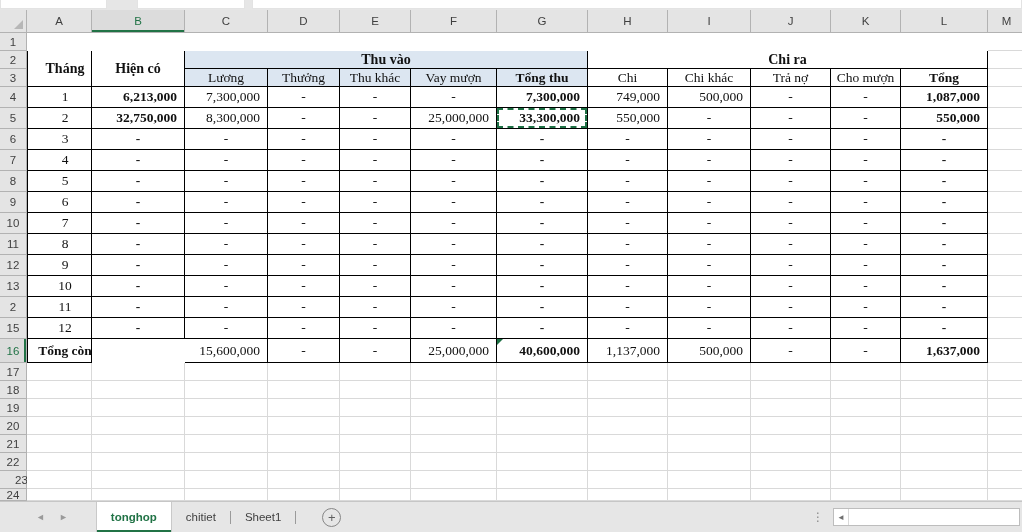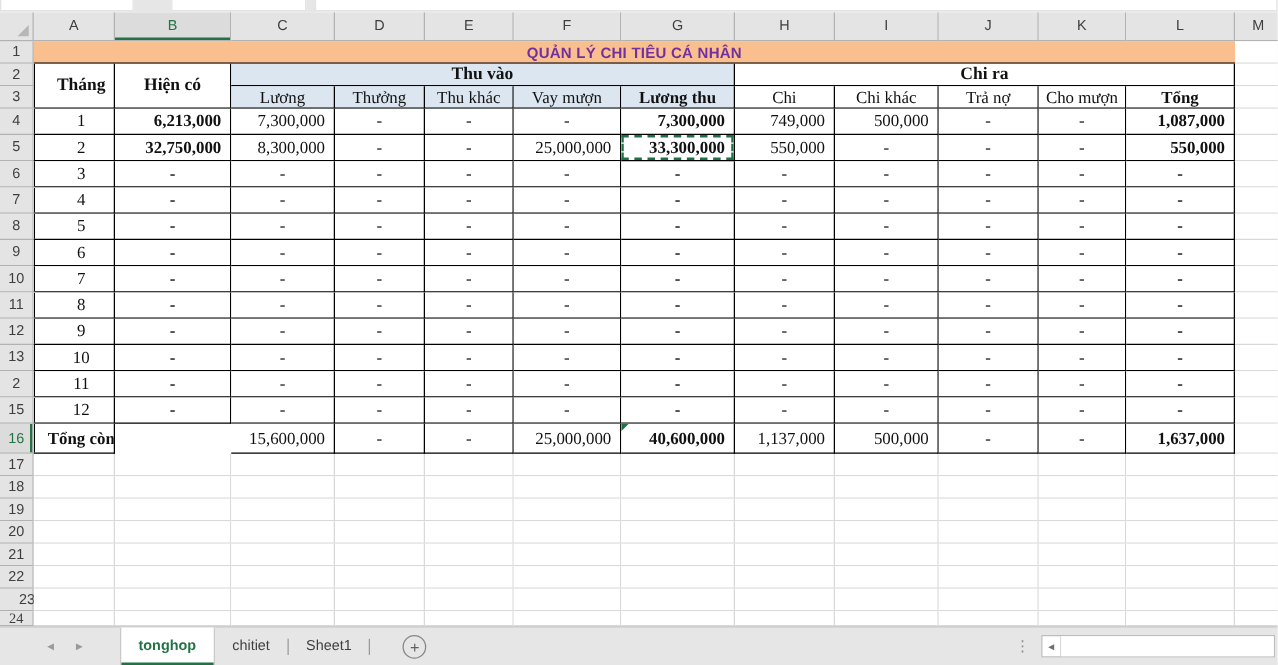--- a/index.html
+++ b/index.html
@@ -81,21 +81,20 @@
   <div class="fbar">
     <div class="box fb-name"></div>
     <div class="box fb-fx"></div>
     <div class="box fb-input"></div>
   </div>
 
   <div class="grid" id="grid">
     <div class="ch corner" style="grid-area:1/1">
       <span class="tri"></span>
     </div>
-    <div class="cell title" style="grid-area:2/2/3/14">QUẢN LÝ CHI TIÊU CÁ NHÂN</div>
     <div class="cell tz hc bl" style="grid-area:3/2/5/3">Tháng</div>
     <div class="cell tz hc" style="grid-area:3/3/5/4">Hiện có</div>
     <div class="cell tz hc blue" style="grid-area:3/4/4/9">Thu vào</div>
     <div class="cell tz hc" style="grid-area:3/9/4/14">Chi ra</div>
   <div class="ch" style="grid-area: 1 / 2;">A</div>
       <div class="ch ch-active" style="grid-area: 1 / 3;">B</div>
       <div class="ch" style="grid-area: 1 / 4;">C</div>
       <div class="ch" style="grid-area: 1 / 5;">D</div>
       <div class="ch" style="grid-area: 1 / 6;">E</div>
       <div class="ch" style="grid-area: 1 / 7;">F</div>
@@ -122,21 +121,21 @@
       <div class="rh" style="grid-area: 15 / 1;">2</div>
       <div class="rh" style="grid-area: 16 / 1;">15</div>
       <div class="rh rh-active" style="grid-area: 17 / 1;">16</div>
       <div class="rh" style="grid-area: 18 / 1;">17</div>
       <div class="rh" style="grid-area: 19 / 1;">18</div>
       <div class="rh" style="grid-area: 20 / 1;">19</div>
       <div class="rh" style="grid-area: 21 / 1;">20</div>
       <div class="rh" style="grid-area: 22 / 1;">21</div>
       <div class="rh" style="grid-area: 23 / 1;">22</div>
       <div class="rh" style="grid-area: 24 / 1; padding-left: 17px;">23</div>
-      <div class="rh" style="grid-area: 25 / 1; font-family: Liberation Serif, serif;">24</div>
+      <div class="rh" style="grid-area: 25 / 1;">24</div>
       <div class="cell empty" style="grid-area: 2 / 14;"></div>
       <div class="cell empty" style="grid-area: 3 / 14;"></div>
       <div class="cell empty" style="grid-area: 4 / 14;"></div>
       <div class="cell empty" style="grid-area: 5 / 14;"></div>
       <div class="cell empty" style="grid-area: 6 / 14;"></div>
       <div class="cell empty" style="grid-area: 7 / 14;"></div>
       <div class="cell empty" style="grid-area: 8 / 14;"></div>
       <div class="cell empty" style="grid-area: 9 / 14;"></div>
       <div class="cell empty" style="grid-area: 10 / 14;"></div>
       <div class="cell empty" style="grid-area: 11 / 14;"></div>
@@ -247,21 +246,21 @@
       <div class="cell empty" style="grid-area: 25 / 9;"></div>
       <div class="cell empty" style="grid-area: 25 / 10;"></div>
       <div class="cell empty" style="grid-area: 25 / 11;"></div>
       <div class="cell empty" style="grid-area: 25 / 12;"></div>
       <div class="cell empty" style="grid-area: 25 / 13;"></div>
       <div class="cell empty" style="grid-area: 25 / 14;"></div>
       <div class="cell tz blue sub" style="grid-area: 4 / 4;">Lương</div>
       <div class="cell tz blue sub" style="grid-area: 4 / 5;">Thưởng</div>
       <div class="cell tz blue sub" style="grid-area: 4 / 6;">Thu khác</div>
       <div class="cell tz blue sub" style="grid-area: 4 / 7;">Vay mượn</div>
-      <div class="cell tz blue sub b" style="grid-area: 4 / 8;">Lương thu</div>
+      <div class="cell tz blue sub b" style="grid-area: 4 / 8;">Tổng thu</div>
       <div class="cell tz sub" style="grid-area: 4 / 9;">Chi</div>
       <div class="cell tz sub" style="grid-area: 4 / 10;">Chi khác</div>
       <div class="cell tz sub" style="grid-area: 4 / 11;">Trả nợ</div>
       <div class="cell tz sub" style="grid-area: 4 / 12;">Cho mượn</div>
       <div class="cell tz sub b" style="grid-area: 4 / 13;">Tổng</div>
       <div class="cell tz mon bl" style="grid-area: 5 / 2;">1</div>
       <div class="cell tz num b" style="grid-area: 5 / 3;">6,213,000</div>
       <div class="cell tz num" style="grid-area: 5 / 4;">7,300,000</div>
       <div class="cell tz dash" style="grid-area: 5 / 5;">-</div>
       <div class="cell tz dash" style="grid-area: 5 / 6;">-</div>

